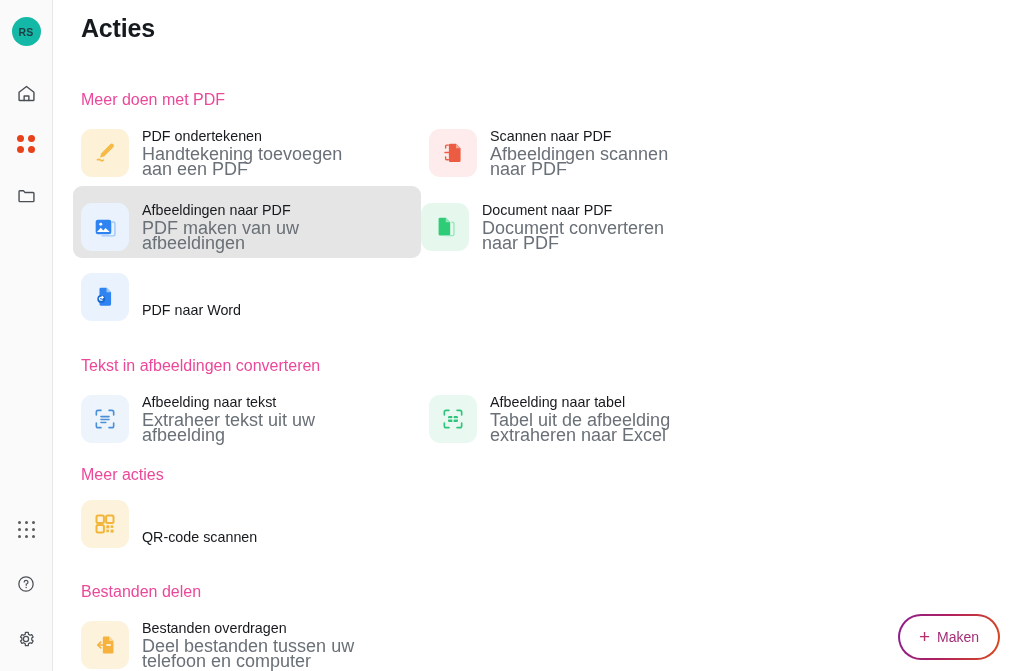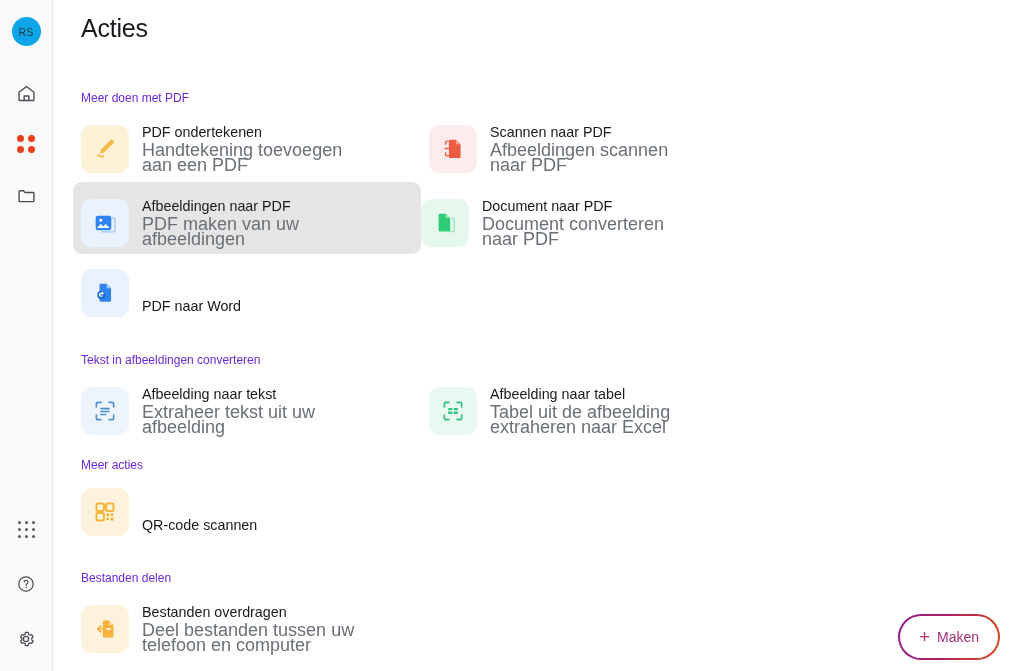--- a/index.html
+++ b/index.html
@@ -15,23 +15,23 @@
   .sidebar {
     width: 53px; height: 671px;
     background: #fafafa;
     border-right: 1px solid #e8e8e8;
     display: flex; flex-direction: column; align-items: center;
     flex: 0 0 53px;
     position: relative;
   }
   .avatar {
     width: 29px; height: 29px; border-radius: 50%;
-    background: #0ea5e9;
+    background: #14b8a6;
     color: #1d3c44;
-    font-size: 10.5px; font-weight: 400;
+    font-size: 10.5px; font-weight: 700;
     display: flex; align-items: center; justify-content: center;
     margin-top: 17px;
     letter-spacing: .2px;
     cursor: pointer;
   }
   .nav-icon {
     width: 36px; height: 36px;
     display: flex; align-items: center; justify-content: center;
     cursor: pointer; border-radius: 7px;
   }
@@ -45,26 +45,26 @@
   .dots9 i { background: #5b5b5b; border-radius: 50%; display: block; width: 3px; height: 3px; }
 
   
   .main {
     flex: 1; height: 671px;
     padding: 0; position: relative;
     overflow: hidden;
     background: #fff;
   }
   .page-title {
-    font-size: 25px; font-weight: normal; color: #16191d;
+    font-size: 25px; font-weight: bold; color: #16191d;
     margin: 14px 0 0 28px; letter-spacing: -.2px;
   }
   .section { margin-left: 28px; }
   .section-title {
-    font-size: 12px; color: #6d28d9; font-weight: 400;
+    font-size: 16px; color: #ec4899; font-weight: 400;
     margin-bottom: 9px;
   }
   .sec-gap-1 { margin-top: 48px; }
   .sec-gap-2 { margin-top: 27px; }
   .sec-gap-3 { margin-top: 14px; }
   .sec-gap-4 { margin-top: 26px; }
 
   .grid { display: flex; flex-wrap: wrap; }
   .card {
     display: flex; align-items: flex-end;

